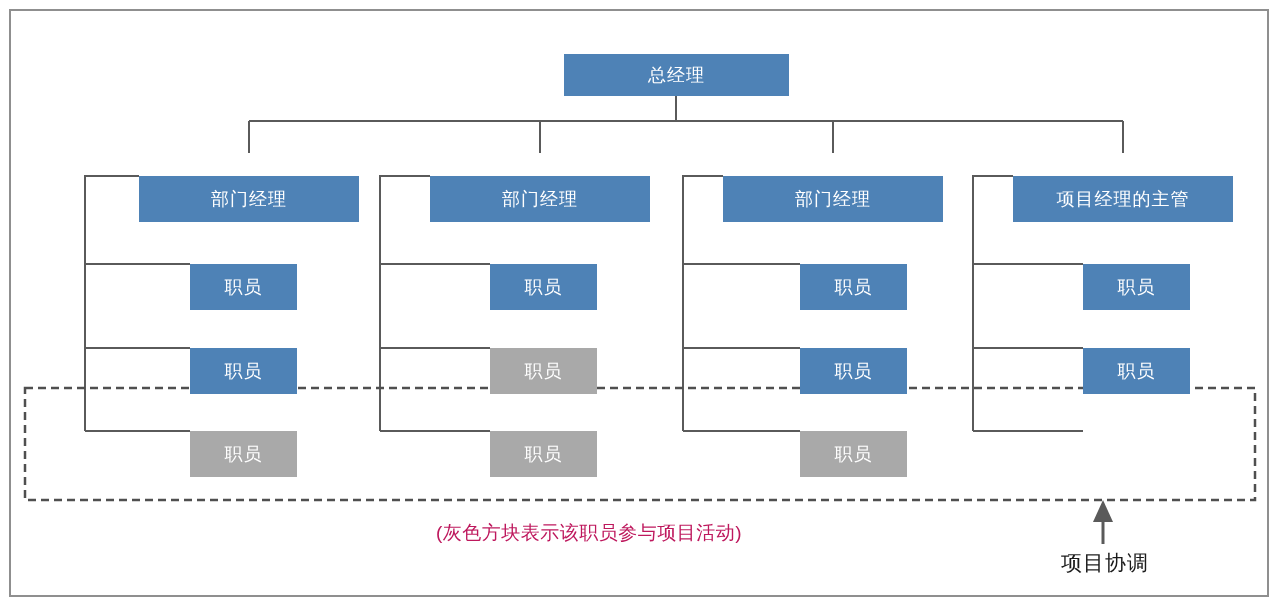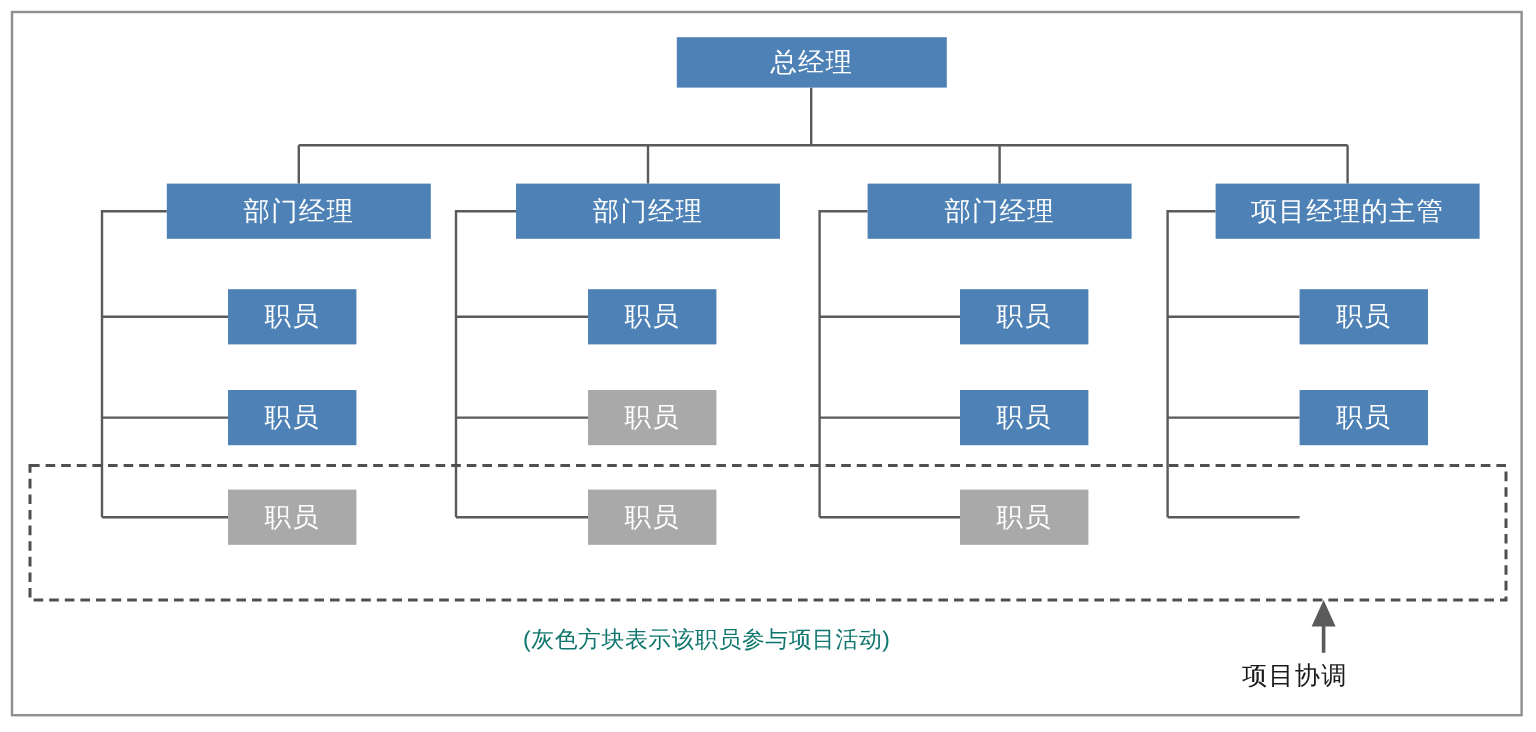--- a/index.html
+++ b/index.html
@@ -7,30 +7,30 @@
     position:relative;width:1280px;height:610px;background:#ffffff;overflow:hidden;
     font-family:"Liberation Sans","DejaVu Sans",sans-serif;
   }
   .outer-border{
     position:absolute;left:9px;top:9px;width:1260px;height:588px;
     border:2px solid #8f8f8f;box-sizing:border-box;pointer-events:none;
   }
   svg.wires{position:absolute;left:0;top:0;z-index:1;}
   .node{
     position:absolute;z-index:2;display:flex;align-items:center;justify-content:center;
-    color:#ffffff;font-size:22px;letter-spacing:1px;box-sizing:border-box;white-space:nowrap;
+    color:#ffffff;font-size:18px;letter-spacing:1px;box-sizing:border-box;white-space:nowrap;margin-top:23px;
   }
   .node.blue{background:#4e82b6;}
   .node.gray{background:#a9a9a9;}
   .caption{
     position:absolute;z-index:2;left:309px;top:520px;width:560px;text-align:center;
-    font-size:19px;color:#0f766e;letter-spacing:0.5px;
+    font-size:19px;color:#be185d;letter-spacing:0.5px;
   }
   .coord-label{
-    position:absolute;z-index:2;left:1035px;top:549px;width:140px;text-align:left;
+    position:absolute;z-index:2;left:1035px;top:549px;width:140px;text-align:center;
     font-size:21px;color:#1a1a1a;letter-spacing:1px;
   }
 </style>
 </head>
 <body>
 
 <div class="canvas">
 
   <div class="outer-border"></div>
 

